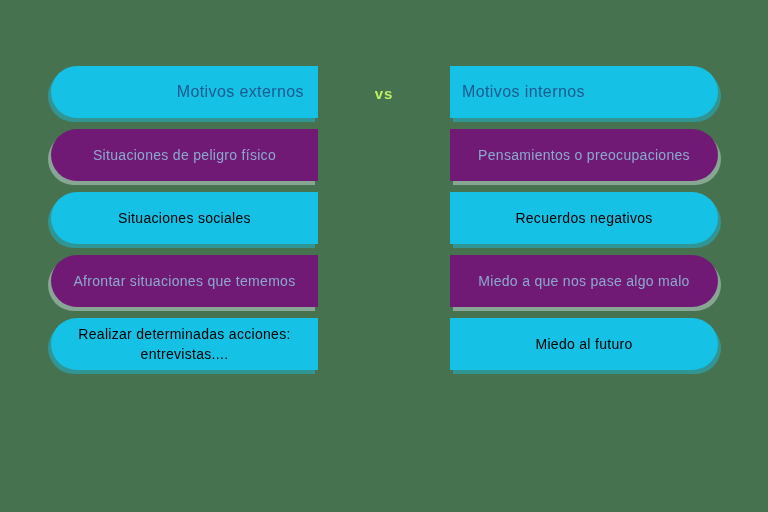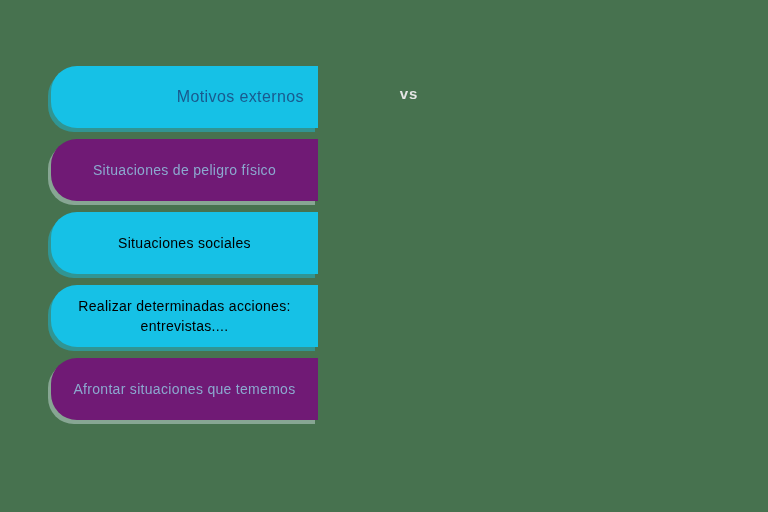--- a/index.html
+++ b/index.html
@@ -18,21 +18,21 @@
     position: absolute;
     top: 66px;
     display: flex;
     flex-direction: column;
     gap: 11px;
   }
   .column.left  { left: 51px;  width: 267px; }
   .column.right { left: 450px; width: 268px; }
 
   .pill {
-    height: 62px;
+    height: 52px;
     display: flex;
     flex-direction: column;
     align-items: center;
     justify-content: center;
     box-sizing: border-box;
     font-size: 14px;
     letter-spacing: 0.3px;
     line-height: 20px;
     text-align: center;
   }
@@ -65,44 +65,60 @@
 
   .vs {
     position: absolute;
     left: 318px;
     top: 85px;
     width: 132px;
     text-align: center;
     font-size: 15px;
     font-weight: bold;
     letter-spacing: 1px;
-    color: #e5e5e5;
-    padding-left: 25px;
+    color: #bef264;
   }
 </style>
 </head>
 <body>
 
 <div class="canvas">
 
   <div class="column left">
     <div class="pill cyan header">
       <span>Motivos externos</span>
     </div>
     <div class="pill light">
       <span>Situaciones de peligro físico</span>
     </div>
     <div class="pill cyan">
       <span>Situaciones sociales</span>
     </div>
+    <div class="pill light">
+      <span>Afrontar situaciones que tememos</span>
+    </div>
     <div class="pill cyan">
       <span>Realizar determinadas acciones:</span>
       <span>entrevistas....</span>
-    </div>
-    <div class="pill light">
-      <span>Afrontar situaciones que tememos</span>
     </div>
   </div>
 
   <div class="vs">vs</div>
 
+  <div class="column right">
+    <div class="pill cyan header">
+      <span>Motivos internos</span>
+    </div>
+    <div class="pill light">
+      <span>Pensamientos o preocupaciones</span>
+    </div>
+    <div class="pill cyan">
+      <span>Recuerdos negativos</span>
+    </div>
+    <div class="pill light">
+      <span>Miedo a que nos pase algo malo</span>
+    </div>
+    <div class="pill cyan">
+      <span>Miedo al futuro</span>
+    </div>
+  </div>
 
 </div>
 
 </body></html>

